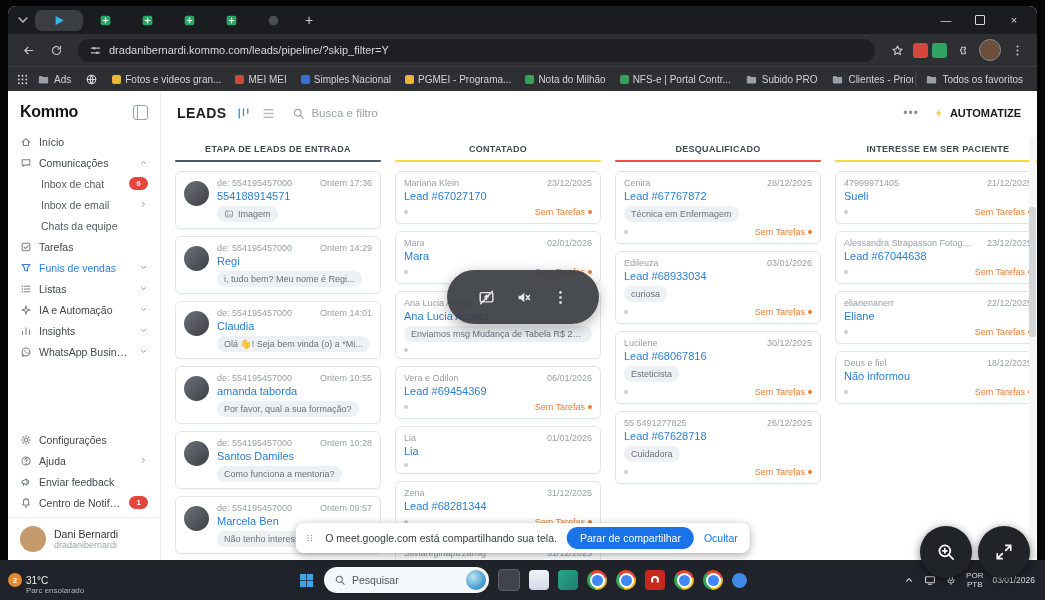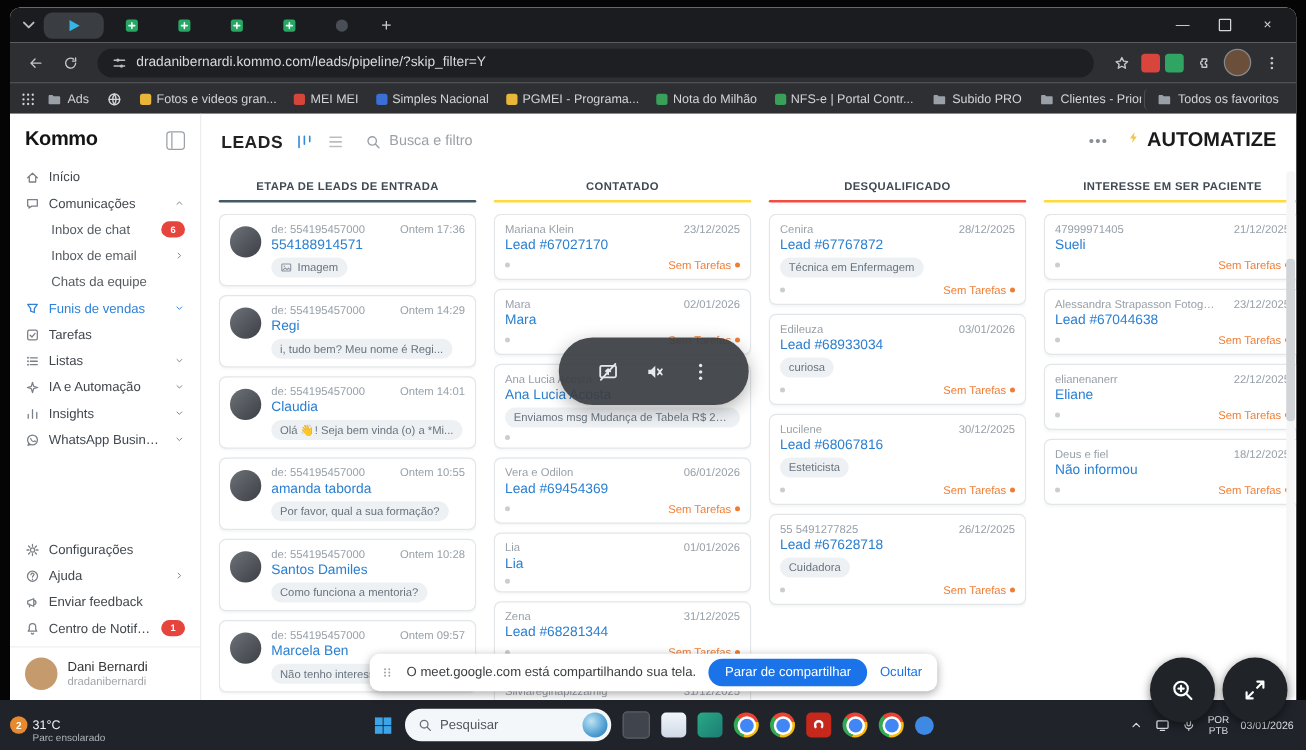--- a/index.html
+++ b/index.html
@@ -63,21 +63,21 @@
   .p-handle{font-size:9px;color:#a0a5aa}
 
   .main{flex:1;min-width:0;display:flex;flex-direction:column;position:relative}
   .app-header{height:44px;flex:0 0 auto;display:flex;align-items:center;gap:10px;padding:0 16px}
   .leads-title{font-size:14px;font-weight:bold;letter-spacing:.4px;color:#222}
   .view-ic{width:15px;height:15px;color:#2f89dc}
   .view-ic.gray{color:#b9bec3}
   .search-box{display:flex;align-items:center;gap:6px;color:#9aa0a6;font-size:11.5px;margin-left:6px}
   .header-right{margin-left:auto;display:flex;align-items:center;gap:14px}
   .more-btn{color:#8b9096;font-size:12px;letter-spacing:1px}
-  .automatize{display:flex;align-items:flex-start;gap:5px;font-size:16px;font-weight:bold;color:#1a1a1a}
+  .automatize{display:flex;align-items:flex-start;gap:5px;font-size:11px;font-weight:bold;color:#1a1a1a}
   .automatize .ic{width:12px;height:12px}
   .novo-lead{background:#8fc3ec;color:#fff;font-size:10px;font-weight:bold;padding:8px 16px;border-radius:3px;letter-spacing:.4px}
 
   .board{flex:1;min-height:0;display:flex;padding:2px 0 0 14px;overflow:hidden}
   .column{width:206px;flex:0 0 auto;margin-right:14px;display:flex;flex-direction:column;min-height:0}
   .col-head{text-align:center;font-size:9px;font-weight:bold;color:#3f4a55;letter-spacing:.3px;padding:7px 0 6px;white-space:nowrap;overflow:hidden}
   .col-line{height:2px;border-radius:1px;flex:0 0 auto}
   .cards{margin-top:9px;flex:1;min-height:0;overflow:hidden;display:flex;flex-direction:column;gap:7px}
   .card{background:#fff;border:1px solid #e3e6e9;border-radius:6px;padding:6px 8px;box-shadow:0 1px 2px rgba(40,50,60,.05);flex:0 0 auto}
   .chat-card{display:flex;gap:8px}
@@ -390,41 +390,41 @@
               <span class="lbl">Inbox de email</span>
               <span class="ic chev">
                 <svg viewBox="0 0 14 14" fill="none" stroke="currentColor" stroke-width="1.2" stroke-linecap="round" stroke-linejoin="round">
                   <path d="M5.5 4l3 3-3 3"></path>
                 </svg>
               </span>
             </div>
             <div class="side-item indent">
               <span class="lbl">Chats da equipe</span>
             </div>
+            <div class="side-item">
+              <span class="ic">
+                <svg viewBox="0 0 14 14" fill="none" stroke="currentColor" stroke-width="1.2" stroke-linecap="round" stroke-linejoin="round">
+                  <rect x="2.5" y="2.5" width="9" height="9" rx="1.5"></rect>
+                  <path d="M4.8 7.2l1.7 1.7 2.9-3.4"></path>
+                </svg>
+              </span>
+              <span class="lbl">Tarefas</span>
+            </div>
             <div class="side-item active">
               <span class="ic">
                 <svg viewBox="0 0 14 14" fill="none" stroke="currentColor" stroke-width="1.2" stroke-linecap="round" stroke-linejoin="round">
                   <path d="M2.5 3h9L8.7 6.8v3.7l-3.4-1.2V6.8z"></path>
                 </svg>
               </span>
               <span class="lbl">Funis de vendas</span>
               <span class="ic chev">
                 <svg viewBox="0 0 14 14" fill="none" stroke="currentColor" stroke-width="1.2" stroke-linecap="round" stroke-linejoin="round">
                   <path d="M4 5.5l3 3 3-3"></path>
                 </svg>
               </span>
-            </div>
-            <div class="side-item">
-              <span class="ic">
-                <svg viewBox="0 0 14 14" fill="none" stroke="currentColor" stroke-width="1.2" stroke-linecap="round" stroke-linejoin="round">
-                  <rect x="2.5" y="2.5" width="9" height="9" rx="1.5"></rect>
-                  <path d="M4.8 7.2l1.7 1.7 2.9-3.4"></path>
-                </svg>
-              </span>
-              <span class="lbl">Tarefas</span>
             </div>
             <div class="side-item">
               <span class="ic">
                 <svg viewBox="0 0 14 14" fill="none" stroke="currentColor" stroke-width="1.2" stroke-linecap="round" stroke-linejoin="round">
                   <path d="M5 3.8h6.5M5 7h6.5M5 10.2h6.5"></path>
                   <circle cx="2.8" cy="3.8" r=".9" fill="currentColor" stroke="none"></circle>
                   <circle cx="2.8" cy="7" r=".9" fill="currentColor" stroke="none"></circle>
                   <circle cx="2.8" cy="10.2" r=".9" fill="currentColor" stroke="none"></circle>
                 </svg>
               </span>

